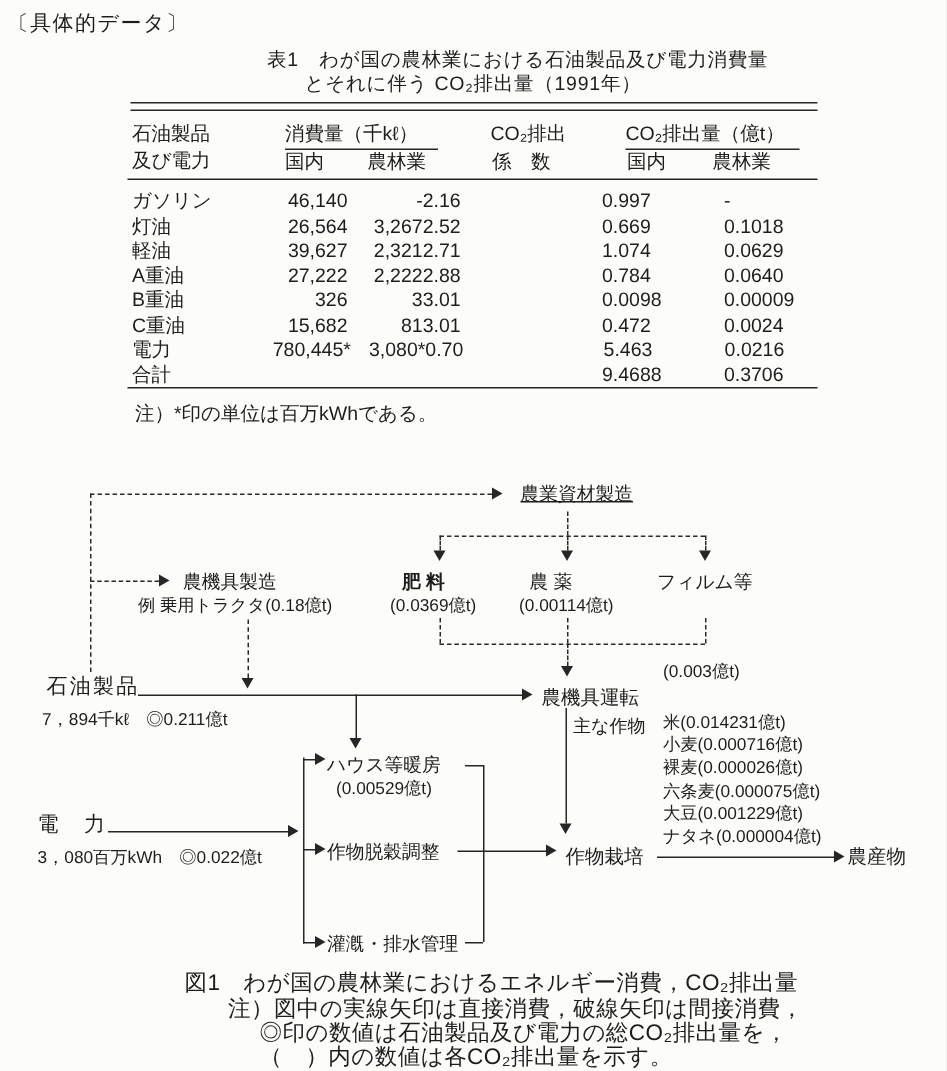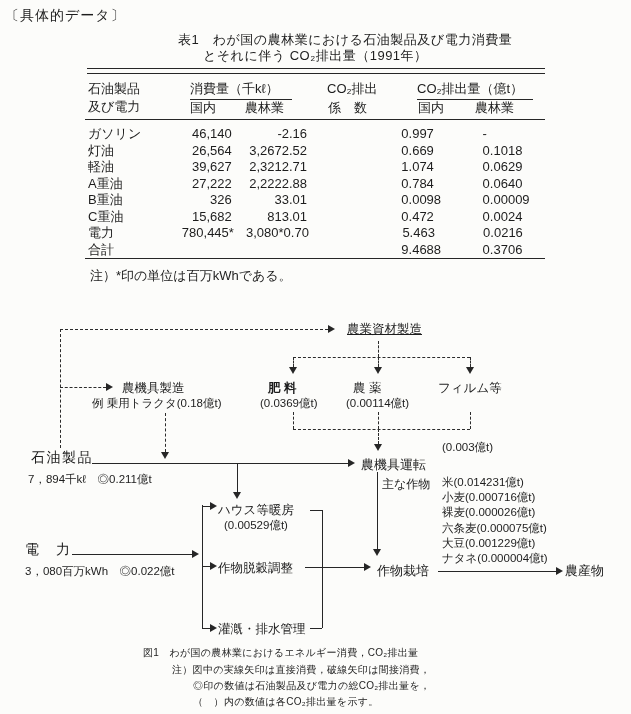--- a/index.html
+++ b/index.html
@@ -29,21 +29,21 @@
   .c.name{width:100px;text-align:left;}
   .c.n1{width:52px;text-align:right;}
   .c.n2{width:53px;text-align:right;}
   .c.cf{width:100px;text-align:left;}
   .c.e1{width:86px;text-align:left;padding-left:25px;box-sizing:content-box;}
   .c.e2{width:66px;text-align:left;}
   .note{font-size:13px;}
   .dg{font-size:12.5px;}
   .dgv{font-size:11.5px;}
   .big{font-size:14px;letter-spacing:1.5px;}
-  .cap{font-size:10px;letter-spacing:0.3px;margin-left:20px;}
+  .cap{font-size:15px;letter-spacing:0.3px;}
   .crops div{height:15.2px;line-height:15.2px;font-size:11.5px;}
 </style>
 </head>
 <body>
 
 <div id="page">
 
   <div class="abs h-label" style="left:5px;top:7px;">〔具体的データ〕</div>
 
   <div class="abs t-title" style="left:130px;top:31px;">表1　わが国の農林業における石油製品及び電力消費量</div>

